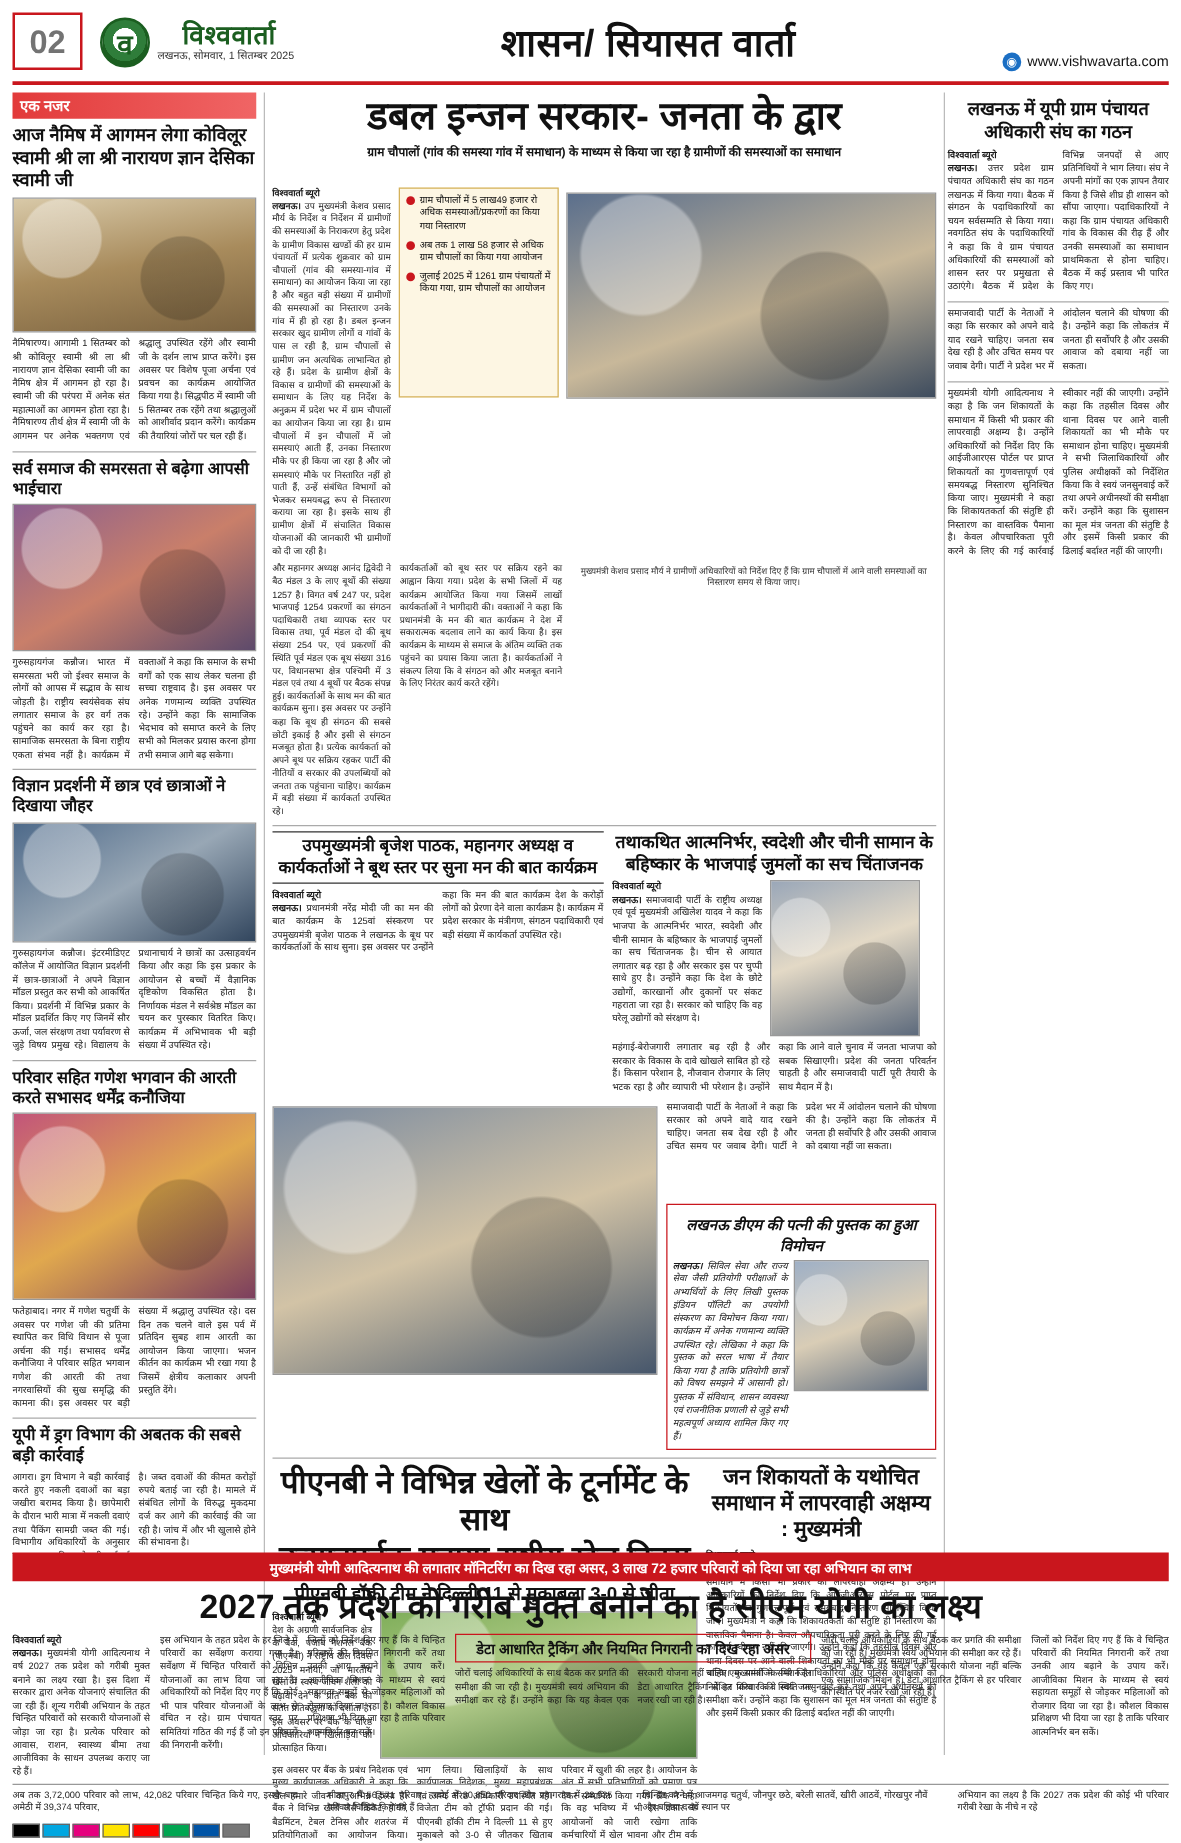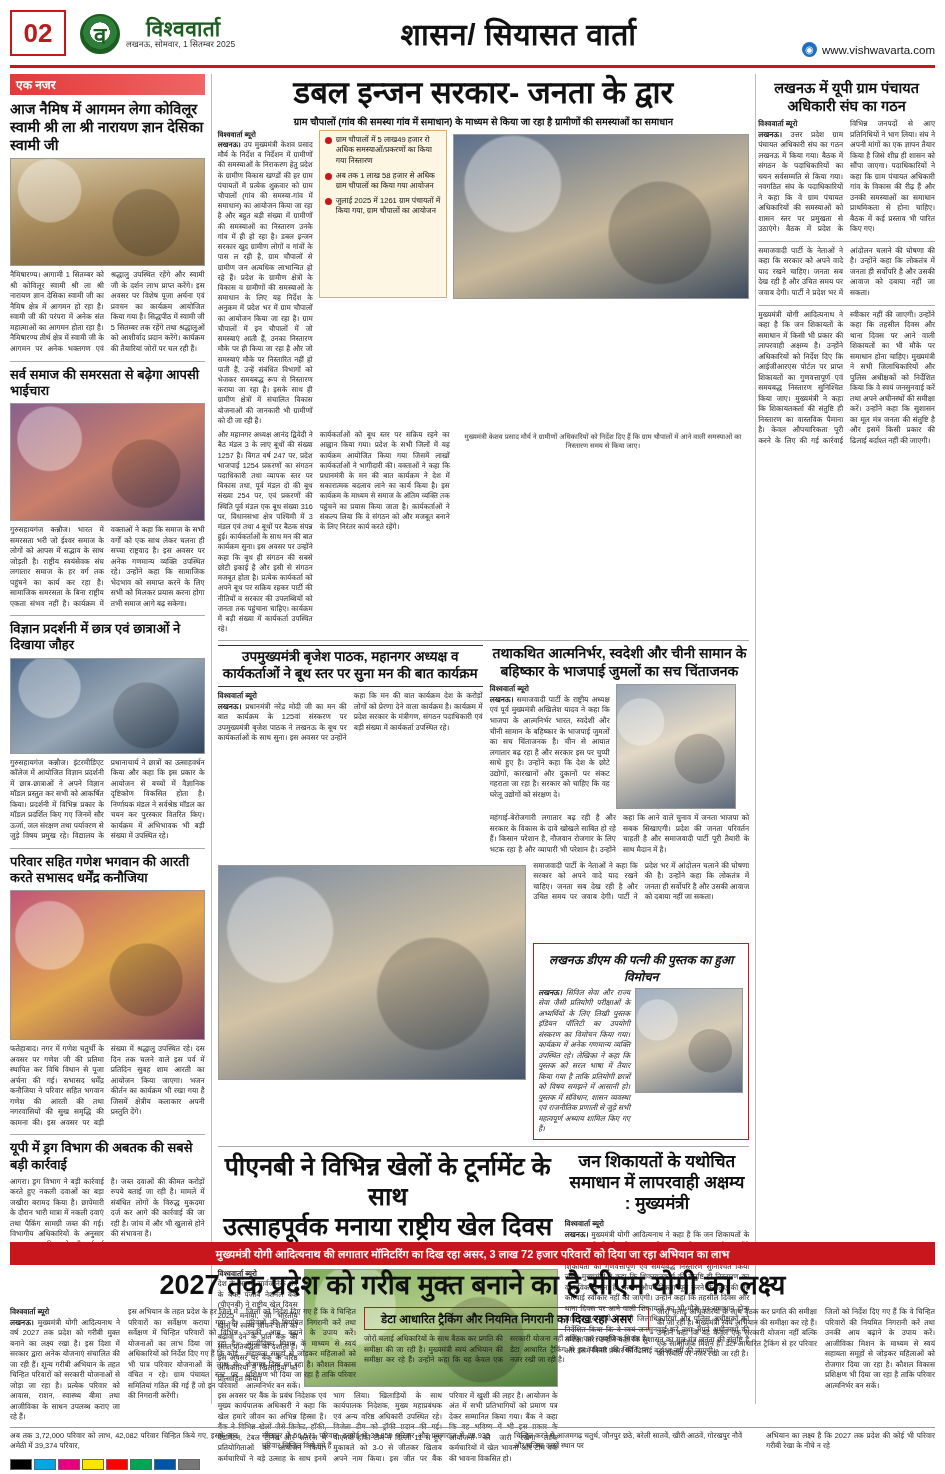--- a/index.html
+++ b/index.html
@@ -27,21 +27,21 @@
     border-bottom: 3px solid #c9161d;
     padding-bottom: 4px;
     height: 62px;
     position: relative;
   }
   .page-num-box {
     border: 2px solid #c9161d;
     width: 56px;
     height: 46px;
     display: flex; align-items: center; justify-content: center;
-    font-size: 26px; font-weight: bold; color: #b91c1c;
+    font-size: 26px; font-weight: bold; color: #737373;
     margin-top: 4px;
   }
   .logo-wrap {
     display: flex; align-items: center; gap: 6px; margin-left: 14px;
   }
   .logo-mark {
     width: 40px; height: 40px; border-radius: 50%;
     background: radial-gradient(circle at 50% 45%, #fff 0 36%, #2f7d3a 37% 62%, #1b5e20 63% 100%);
     border: 2px solid #1b5e20;
     display: flex; align-items: center; justify-content: center;
@@ -100,21 +100,21 @@
     background: #cfcfcf;
   }
   .divider { border-top: 1px solid #aaa; margin: 6px 0 4px 0; }
 
   
   .lead-title {
     font-size: 31px; font-weight: bold; text-align: center; line-height: 1.12; color: #111;
     margin: 2px 0 4px 0;
   }
   .lead-sub {
-    font-size: 9.6px; text-align: center; color: #111; font-weight: bold; margin-bottom: 2px;
+    font-size: 9.6px; text-align: center; color: #111; font-weight: bold; margin-bottom: 22px;
   }
   .bullet-box {
     border: 1px solid #d4b15a; background: #fdf6e3; padding: 4px 5px; font-size: 7.6px;
     line-height: 1.4; margin-bottom: 5px;
   }
   .bullet-box .b { display: flex; gap: 4px; margin-bottom: 4px; }
   .bullet-box .dot {
     min-width: 7px; height: 7px; background: #c9161d; border-radius: 50%; margin-top: 2px;
   }
 

